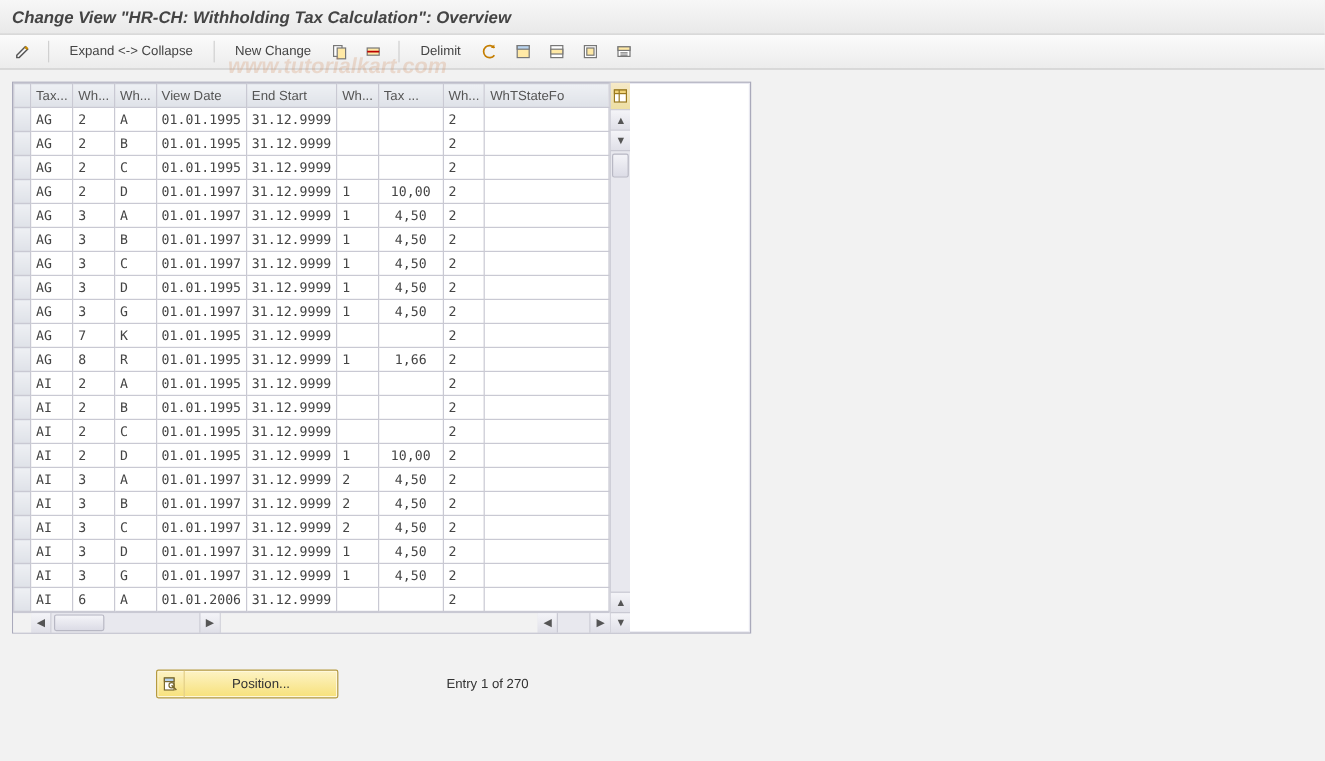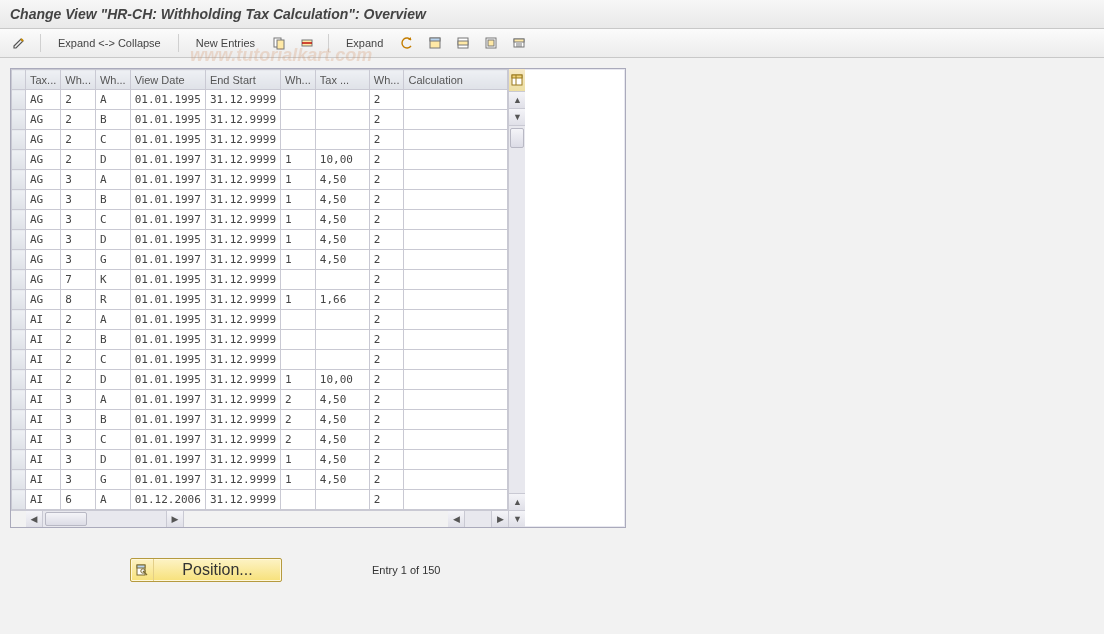--- a/index.html
+++ b/index.html
@@ -96,21 +96,21 @@
     font-family: Arial, Helvetica, sans-serif;
     font-size:11px;
     text-align: left;
     color:#555;
   }
   table.grid td.row-marker {
     width: 14px;
     background: linear-gradient(#eef0f4, #dfe2e8);
     padding:0;
   }
-  td.num { text-align: left; padding-right:4px; }
+  td.num { text-align: center; padding-right:4px; }
   td.sel { background:#cfe6ff; }
   
   .vscroll {
     width: 16px;
     background: #e8e8ee;
     border-left:1px solid #c9c9d3;
     display:flex; flex-direction:column;
   }
   .vscroll .arrow {
     height:16px; display:flex; align-items:center; justify-content:center;
@@ -156,21 +156,21 @@
     height:22px; width:150px; border-radius:2px;
     box-shadow: inset 0 0 0 1px #fff8db;
     cursor:pointer;
   }
   .position-btn .icon {
     width:22px; height:100%; display:flex; align-items:center; justify-content:center;
     border-right:1px solid #e3cf88;
   }
   .position-btn .lbl {
     flex:1; display:flex; align-items:center; justify-content:center;
-    font-size:16px; color:#333;
+    font-size:11px; color:#333;
   }
   .entry-status { font-size:11px; color:#333; }
 
   .wm {
     position:absolute; top:45px; left:190px;
     color:rgba(210,140,90,0.25);
     font-size:18px; font-style:italic; font-weight:bold;
     pointer-events:none;
   }
 
@@ -184,35 +184,35 @@
 <div class="toolbar">
   <button class="tbtn" title="Display/Change">
     <svg width="14" height="14" viewBox="0 0 14 14">
         <path d="M2 10 L9 3 L11 5 L4 12 L2 12 Z" fill="none" stroke="#555" stroke-width="1.2"></path>
         <path d="M9 3 L11 5" stroke="#c98b00" stroke-width="2"></path>
       </svg>
   </button>
   <div class="sep"></div>
   <div class="tlabel">Expand &lt;-&gt; Collapse</div>
   <div class="sep"></div>
-  <div class="tlabel">New Entries</div>
+  <div class="tlabel">New Change</div>
   <button class="tbtn" title="Copy">
     <svg width="14" height="14" viewBox="0 0 14 14">
         <rect x="2" y="2" width="7" height="9" fill="#fff" stroke="#777"></rect>
         <rect x="5" y="4" width="7" height="9" fill="#ffe9a6" stroke="#777"></rect>
       </svg>
   </button>
   <button class="tbtn" title="Delete">
     <svg width="14" height="14" viewBox="0 0 14 14">
         <rect x="2" y="4" width="10" height="6" fill="#ffe9a6" stroke="#777"></rect>
         <line x1="2" y1="7" x2="12" y2="7" stroke="#b00" stroke-width="1.4"></line>
       </svg>
   </button>
   <div class="sep"></div>
-  <div class="tlabel">Expand</div>
+  <div class="tlabel">Delimit</div>
   <button class="tbtn" title="Undo">
     <svg width="14" height="14" viewBox="0 0 14 14">
         <path d="M11 4 A5 5 0 1 0 11 10" fill="none" stroke="#c47d00" stroke-width="1.4"></path>
         <path d="M11 1 L11 4 L8 4 Z" fill="#c47d00"></path>
       </svg>
   </button>
   <button class="tbtn" title="Select All">
     <svg width="14" height="14" viewBox="0 0 14 14">
         <rect x="2" y="2" width="10" height="10" fill="#ffe9a6" stroke="#777"></rect>
         <rect x="2" y="2" width="10" height="3" fill="#b9d4ef" stroke="#777"></rect>
@@ -250,21 +250,21 @@
               <th class="row-marker"></th>
 
             <th style="width: 34px;">Tax...</th>
                 <th style="width: 34px;">Wh...</th>
                 <th style="width: 34px;">Wh...</th>
                 <th style="width: 74px;">View Date</th>
                 <th style="width: 74px;">End Start</th>
                 <th style="width: 30px;">Wh...</th>
                 <th style="width: 54px;">Tax ...</th>
                 <th style="width: 30px;">Wh...</th>
-                <th style="width: 104px;">Calculation</th>
+                <th style="width: 104px;">WhTStateFo</th>
               </tr>
           </thead>
           <tbody id="tbody">
           <tr>
                 <td class="row-marker"></td>
                 <td style="width: 34px;">AG</td>
                 <td style="width: 34px;">2</td>
                 <td style="width: 34px;">A</td>
                 <td class="sel" style="width: 74px;">01.01.1995</td>
                 <td style="width: 74px;">31.12.9999</td>
@@ -499,21 +499,21 @@
                 <td style="width: 30px;">1</td>
                 <td class="num" style="width: 54px;">4,50</td>
                 <td style="width: 30px;">2</td>
                 <td style="width: 104px;"></td>
               </tr>
               <tr>
                 <td class="row-marker"></td>
                 <td style="width: 34px;">AI</td>
                 <td style="width: 34px;">6</td>
                 <td style="width: 34px;">A</td>
-                <td style="width: 74px;">01.12.2006</td>
+                <td style="width: 74px;">01.01.2006</td>
                 <td style="width: 74px;">31.12.9999</td>
                 <td style="width: 30px;"></td>
                 <td class="num" style="width: 54px;"></td>
                 <td style="width: 30px;">2</td>
                 <td style="width: 104px;"></td>
               </tr>
             </tbody>
         </table>
         <div class="hscroll-row">
           <div class="spacer" style="width:15px"></div>
@@ -556,17 +556,17 @@
       <div class="icon">
         <svg width="14" height="14" viewBox="0 0 14 14">
             <rect x="2" y="2" width="8" height="10" fill="#fff" stroke="#7a6a30"></rect>
             <rect x="2" y="2" width="8" height="3" fill="#b9d4ef" stroke="#7a6a30"></rect>
             <path d="M8 8 L12 12" stroke="#7a6a30" stroke-width="1.3"></path>
             <circle cx="8" cy="8" r="2.2" fill="none" stroke="#7a6a30"></circle>
           </svg>
       </div>
       <div class="lbl">Position...</div>
     </div>
-    <div class="entry-status">Entry 1 of 150</div>
+    <div class="entry-status">Entry 1 of 270</div>
   </div>
 </div>
 
 <div class="wm">www.tutorialkart.com</div>
 
 </body></html>

